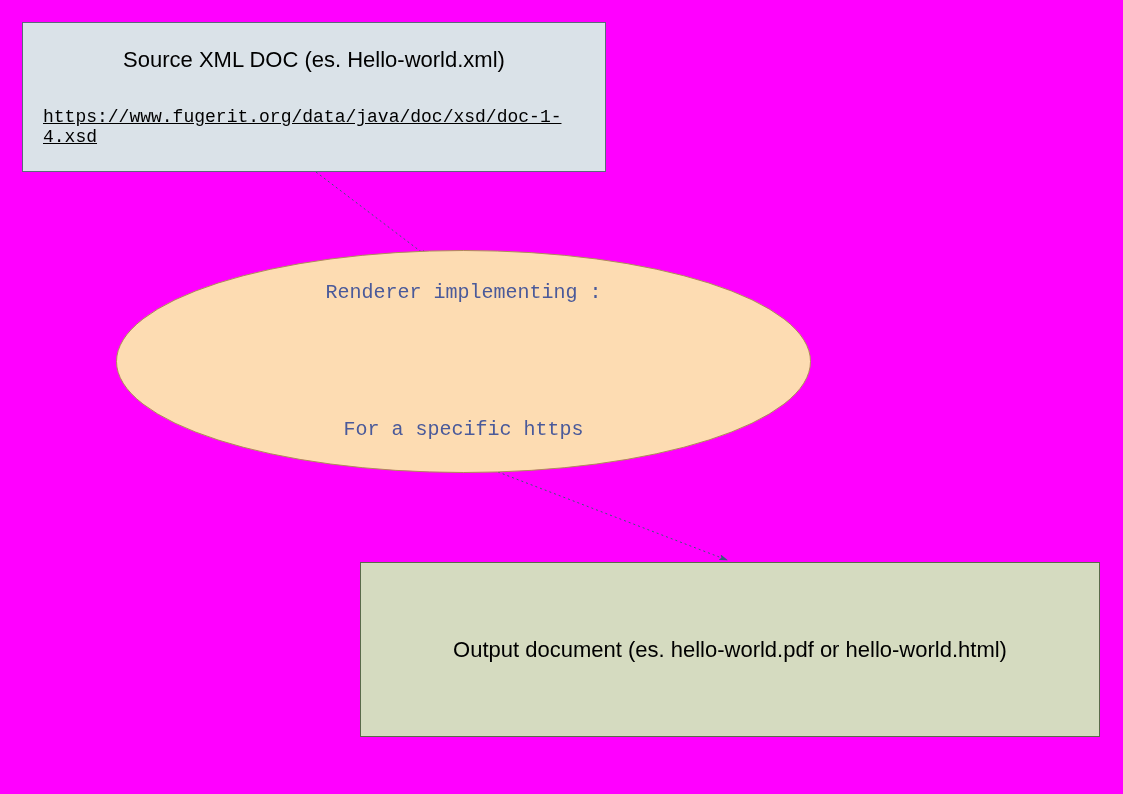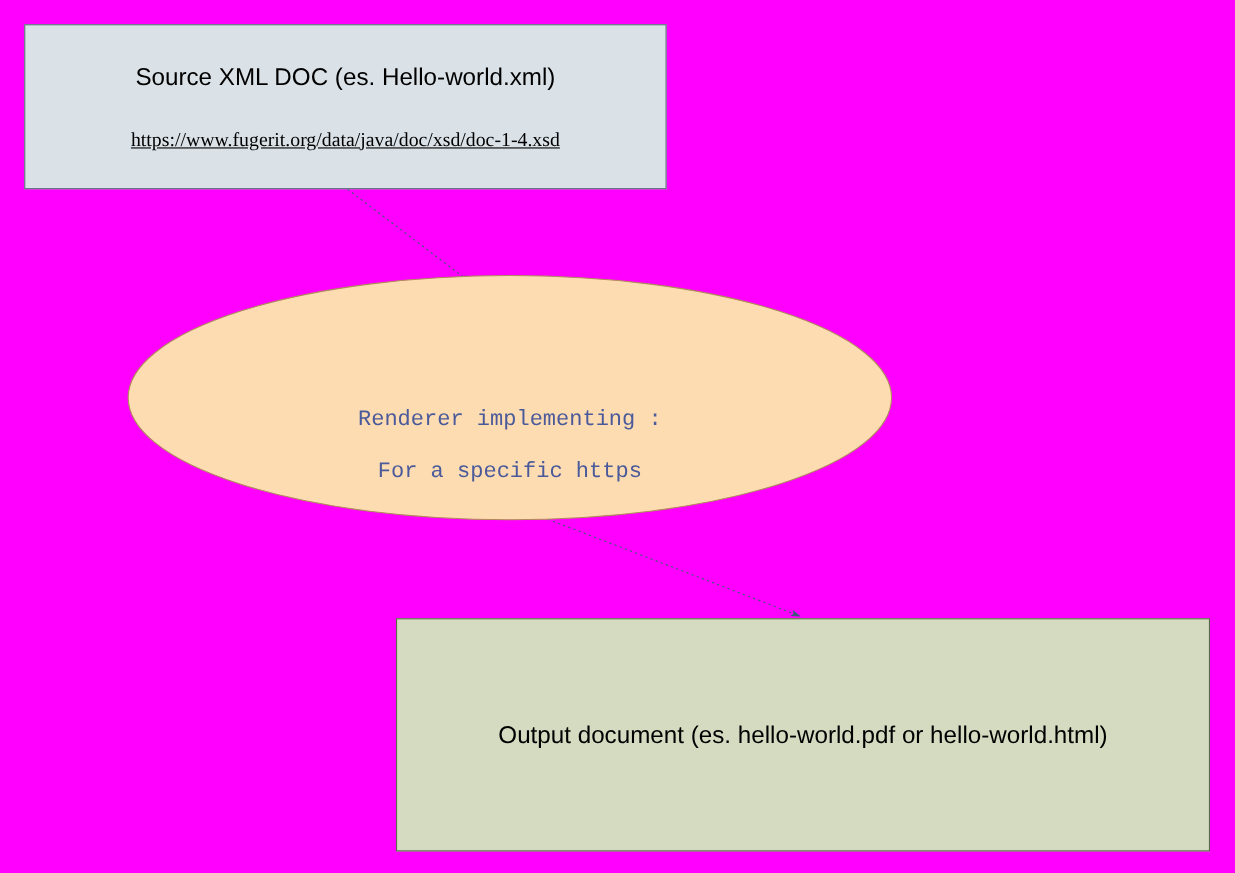--- a/index.html
+++ b/index.html
@@ -24,52 +24,52 @@
     align-items: center;
     justify-content: center;
     padding: 10px 20px;
   }
   .box1-title {
     font-size: 22px;
     color: #000;
     margin-bottom: 34px;
   }
   .box1-link {
-    font-family: Liberation Serif, serif;
+    font-family: Liberation Mono, monospace;
     font-size: 18px;
     color: #000;
     text-decoration: underline;
   }
   .ellipse {
     position: absolute;
     left: 115px;
     top: 249px;
     width: 697px;
     height: 225px;
   }
   .ellipse-text {
     position: absolute;
     left: 0; top: 0; right: 0; bottom: 0;
     display: flex;
     flex-direction: column;
     align-items: center;
-    justify-content: flex-end;
+    justify-content: space-between;
     font-family: "Courier New", Courier, monospace;
     font-size: 20px;
     color: #4a5a9a;
     line-height: 2.4;
     text-align: center;
     padding: 20px 60px;
   }
   .box3 {
     position: absolute;
     left: 360px;
     top: 562px;
     width: 740px;
-    height: 212px;
+    height: 175px;
     background: #d5dbc0;
     border: 1px solid #5a6b4a;
     display: flex;
     align-items: center;
     justify-content: center;
     padding: 20px;
   }
   .box3-text {
     font-size: 22px;
     color: #000;

